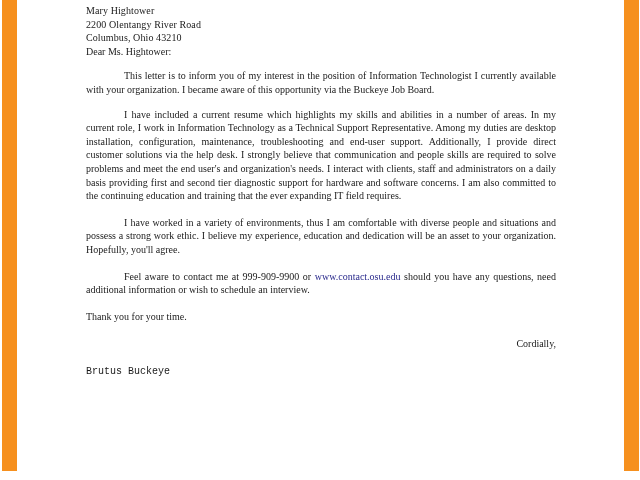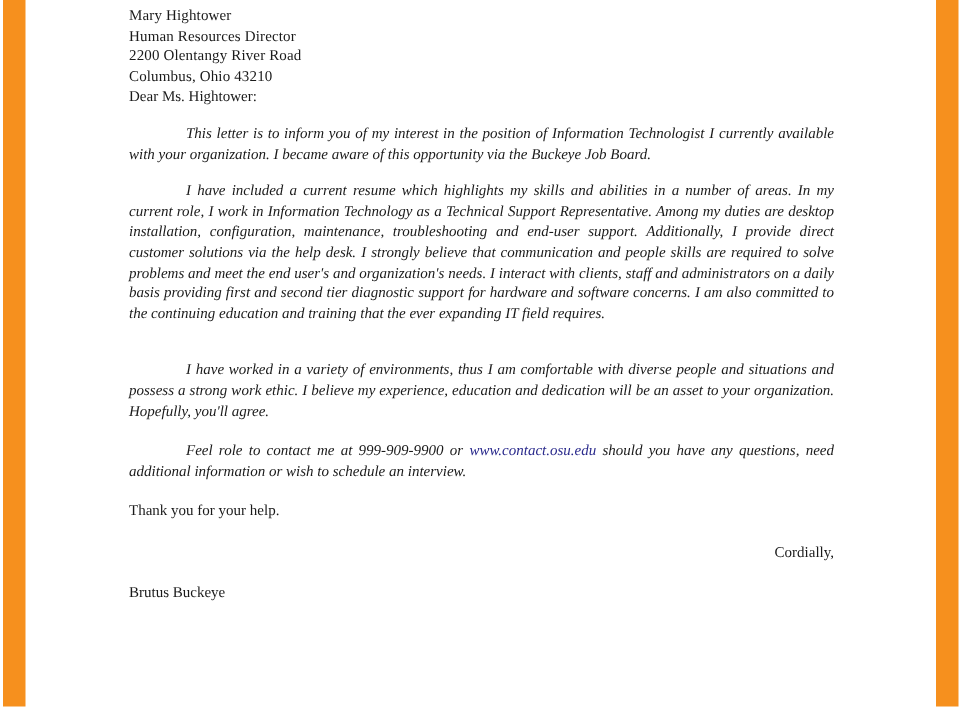--- a/index.html
+++ b/index.html
@@ -41,67 +41,65 @@
   }
 
   .salutation {
   }
 
   .para {
     margin-top: 11px;
     text-align: justify;
     text-indent: 38px;
     hyphens: none;
-    font-style: italic;
   }
-  .para.p3 { margin-top: 24px; }
+  .para.p3 { margin-top: 13px; }
   .para.p4 { margin-top: 13px; }
 
   .plain {
     margin-top: 13px;
     text-indent: 0;
     text-align: left;
   }
   .closing { margin-top: 14px; text-align: right; }
-  .signature { margin-top: 14px; }
+  .signature { margin-top: 14px; font-family: Liberation Mono, monospace; }
 
   .link {
     color: #2a2a8c;
     text-decoration: none;
   }
 </style>
 </head>
 <body>
 
 <div id="page">
 
   <div class="edge-bar left"></div>
   <div class="edge-bar right"></div>
 
   <div class="letter">
 
     <div>
       <div class="addr-line">Mary Hightower</div>
-      <div class="addr-line">Human Resources Director</div>
       <div class="addr-line">2200 Olentangy River Road</div>
       <div class="addr-line">Columbus, Ohio 43210</div>
     </div>
 
     <div class="salutation">Dear Ms. Hightower:</div>
 
     <div class="para p1">This letter is to inform you of my interest in the position of Information Technologist I currently available with your organization.   I became aware of this opportunity via the Buckeye Job Board.</div>
 
     <div class="para p2">I have included a current resume which highlights my skills and abilities in a number of areas.  In my current role, I work in Information Technology as a Technical Support Representative. Among my duties are desktop installation, configuration, maintenance, troubleshooting and end-user support. Additionally, I provide direct customer solutions via the help desk. I strongly believe that communication and people skills are required to solve problems and meet the end user's and organization's needs. I interact with clients, staff and administrators on a daily basis providing first and second tier diagnostic support for hardware and software concerns. I am also committed to the continuing education and training that the ever expanding IT field requires.</div>
 
     <div class="para p3">I have worked in a variety of environments, thus I am comfortable with diverse people and situations and possess a strong work ethic. I believe my experience, education and dedication will be an asset to your organization.  Hopefully, you'll agree.</div>
 
     <div class="para p4">
-      <span>Feel role to contact me at </span><span>999-909-9900</span><span> or </span><a class="link" href="#">www.contact.osu.edu</a><span> should you have any questions, need additional information or wish to schedule an interview.</span>
+      <span>Feel aware to contact me at </span><span>999-909-9900</span><span> or </span><a class="link" href="#">www.contact.osu.edu</a><span> should you have any questions, need additional information or wish to schedule an interview.</span>
     </div>
 
-    <div class="plain">Thank you for your help.</div>
+    <div class="plain">Thank you for your time.</div>
 
     <div class="plain closing">Cordially,</div>
 
     <div class="plain signature">Brutus Buckeye</div>
 
   </div>
 </div>
 
 </body></html>

